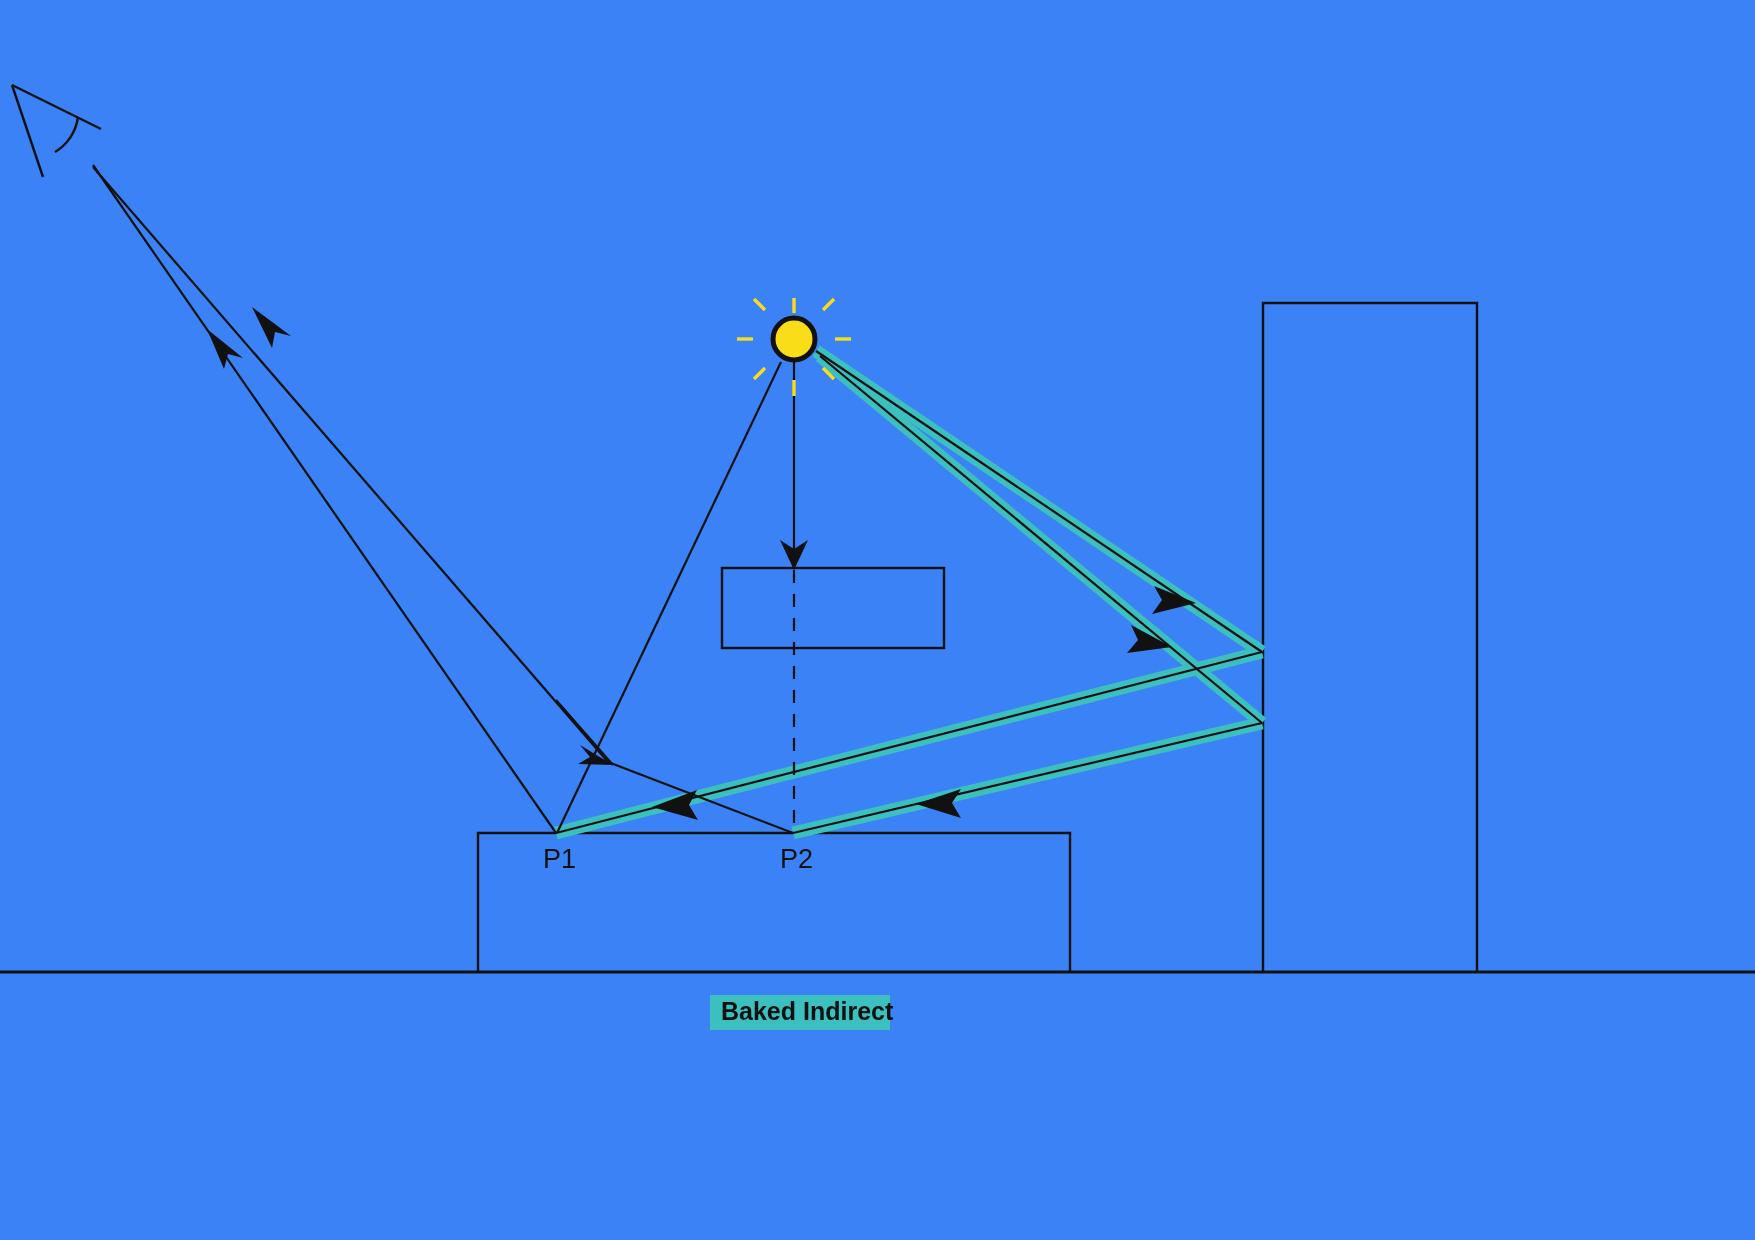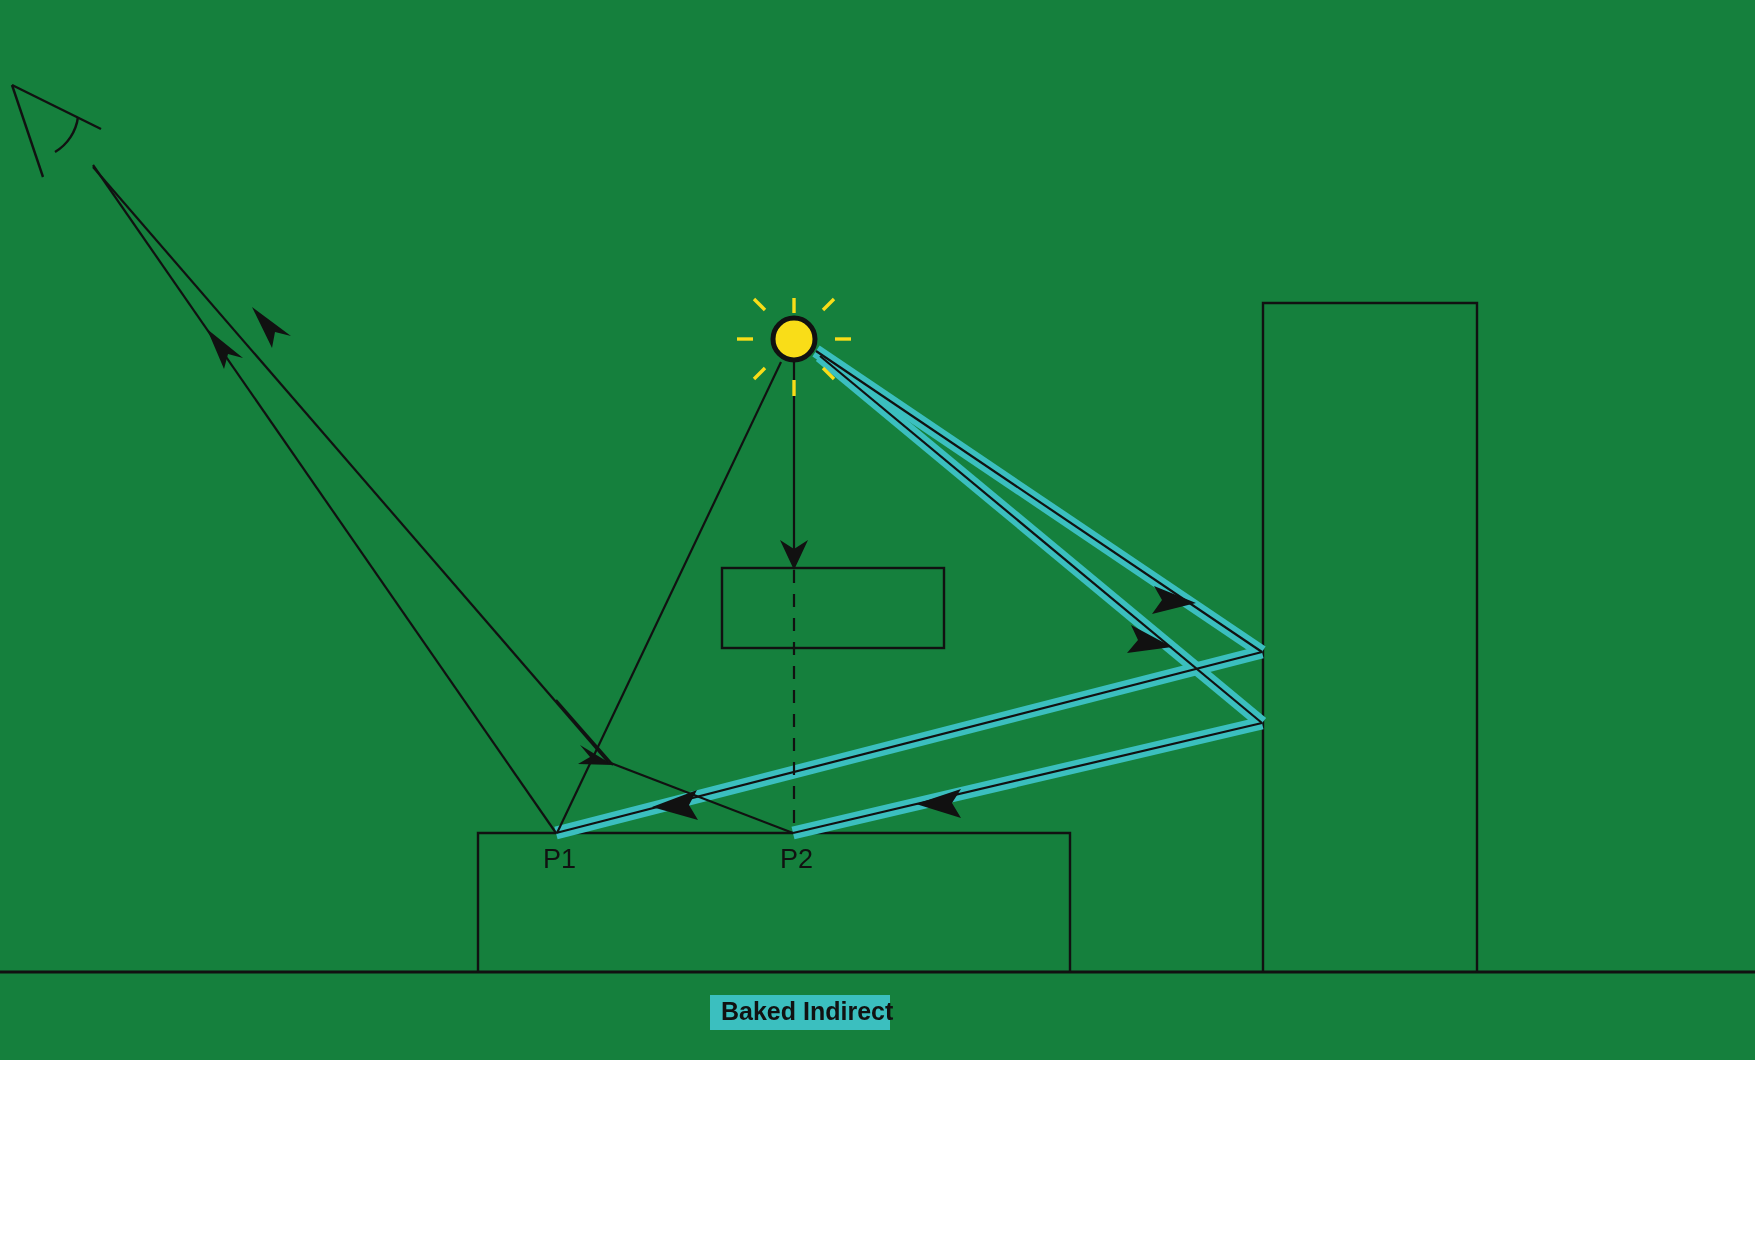--- a/index.html
+++ b/index.html
@@ -6,22 +6,22 @@
     margin: 0;
     padding: 0;
     background: #ffffff;
   }
   body {
     font-family: "Liberation Sans", sans-serif;
   }
   #stage {
     position: relative;
     width: 1755px;
-    height: 1060px;
-    background: #15803d;
+    height: 1240px;
+    background: #3b82f6;
     overflow: hidden;
   }
   svg.diagram {
     display: block;
     width: 1755px;
     height: 1240px;
   }
   .geom-line {
     fill: none;
     stroke: #111111;

